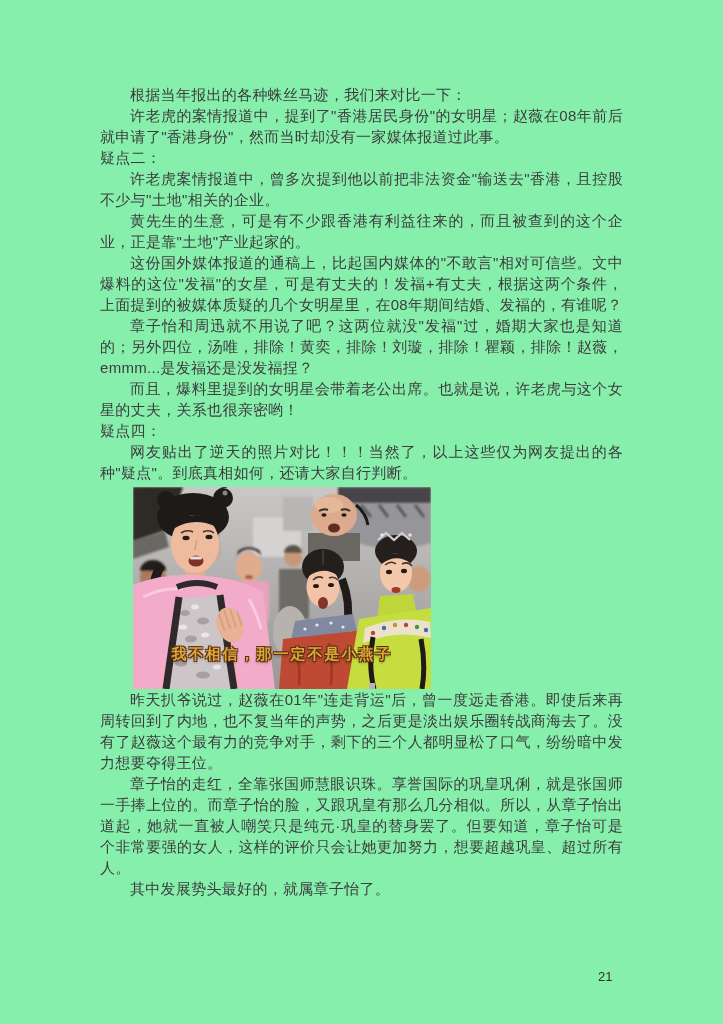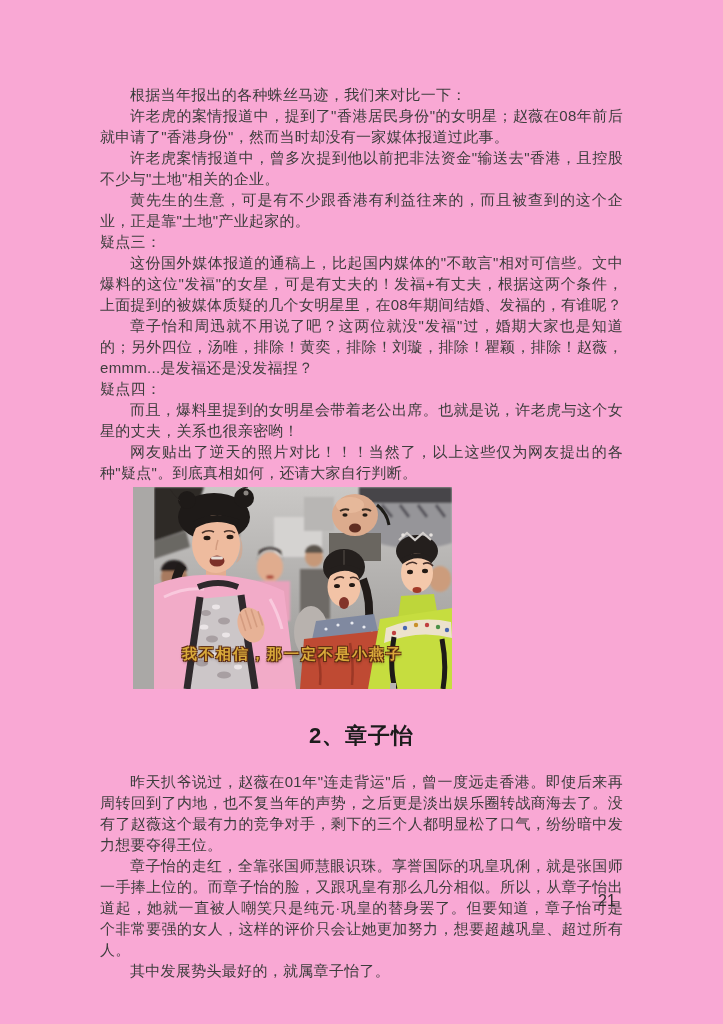--- a/index.html
+++ b/index.html
@@ -1,19 +1,19 @@
 <!DOCTYPE html>
 <html><head>
 <meta charset="utf-8">
 <style>
   html,body{margin:0;padding:0;background:#ffffff;}
   .page{
     position:relative;
     width:723px;height:1024px;
-    background:#f9a8d4;
+    background:#86efac;
     font-family:"Liberation Sans","DejaVu Sans",sans-serif;
     color:#3d3d3d;
     overflow:hidden;
   }
   .content{
     position:absolute;
     left:100px;top:84px;
     width:523px;
   }
   .p{
@@ -24,21 +24,20 @@
     letter-spacing:0.3px;
     color:#3d3d3d;
   }
   .ind{ text-indent:2em; }
   .photo-wrap{
     position:relative;
     margin:4px 0 0 33px;
     width:298px;height:202px;
     overflow:hidden;
     background:#aaa8a6;
-    padding-left:21px;
   }
   .photo-wrap svg{ display:block; }
   .photo-caption{
     position:absolute;
     left:0;right:0;
     top:158px;
     text-align:center;
     font-size:15px;
     font-weight:bold;
     letter-spacing:2px;
@@ -55,40 +54,40 @@
     margin:34px 0 22px 0;
     font-size:22px;
     line-height:26px;
     font-weight:bold;
     text-align:center;
     color:#1c1c1c;
     letter-spacing:1px;
   }
   .page-number{
     position:absolute;
-    left:598px;top:892px;
-    font-size:16px;
+    left:598px;top:969px;
+    font-size:13px;
     color:#2e2e2e;
   }
 </style>
 </head>
 <body>
 
 <div class="page">
   <div class="content">
 
     <p class="p ind">根据当年报出的各种蛛丝马迹，我们来对比一下：</p>
     <p class="p ind">许老虎的案情报道中，提到了"香港居民身份"的女明星；赵薇在08年前后就申请了"香港身份"，然而当时却没有一家媒体报道过此事。</p>
+    <p class="p">疑点二：</p>
     <p class="p ind">许老虎案情报道中，曾多次提到他以前把非法资金"输送去"香港，且控股不少与"土地"相关的企业。</p>
     <p class="p ind">黄先生的生意，可是有不少跟香港有利益往来的，而且被查到的这个企业，正是靠"土地"产业起家的。</p>
-    <p class="p">疑点三：</p>
     <p class="p ind">这份国外媒体报道的通稿上，比起国内媒体的"不敢言"相对可信些。文中爆料的这位"发福"的女星，可是有丈夫的！发福+有丈夫，根据这两个条件，上面提到的被媒体质疑的几个女明星里，在08年期间结婚、发福的，有谁呢？</p>
     <p class="p ind">章子怡和周迅就不用说了吧？这两位就没"发福"过，婚期大家也是知道的；另外四位，汤唯，排除！黄奕，排除！刘璇，排除！瞿颖，排除！赵薇，emmm...是发福还是没发福捏？</p>
+    <p class="p ind">而且，爆料里提到的女明星会带着老公出席。也就是说，许老虎与这个女星的丈夫，关系也很亲密哟！</p>
     <p class="p">疑点四：</p>
-    <p class="p ind">而且，爆料里提到的女明星会带着老公出席。也就是说，许老虎与这个女星的丈夫，关系也很亲密哟！</p>
     <p class="p ind">网友贴出了逆天的照片对比！！！当然了，以上这些仅为网友提出的各种"疑点"。到底真相如何，还请大家自行判断。</p>
 
     <div class="photo-wrap">
       <svg width="298" height="202" viewBox="0 0 298 202">
         <defs>
           <linearGradient id="bg" x1="0" y1="0" x2="0" y2="1">
             <stop offset="0" stop-color="#cac8c6"></stop>
             <stop offset="0.55" stop-color="#aeacaa"></stop>
             <stop offset="1" stop-color="#9a9896"></stop>
           </linearGradient>
@@ -231,21 +230,20 @@
               <circle cx="293" cy="143" r="2.2" fill="#4868b0"></circle>
           </g>
           <path d="M240,150 q-5,28 1,52" stroke="#1d1a18" stroke-width="5" fill="none"></path>
           <path d="M288,152 q5,26 1,50" stroke="#1d1a18" stroke-width="5" fill="none"></path>
           <rect x="236" y="196" width="6" height="6" fill="#b8b4b0"></rect>
         </g>
       </svg>
       <div class="photo-caption">我不相信，那一定不是小燕子</div>
     </div>
 
-    <h2 class="heading">2、章子怡</h2>
 
     <p class="p ind">昨天扒爷说过，赵薇在01年"连走背运"后，曾一度远走香港。即使后来再周转回到了内地，也不复当年的声势，之后更是淡出娱乐圈转战商海去了。没有了赵薇这个最有力的竞争对手，剩下的三个人都明显松了口气，纷纷暗中发力想要夺得王位。</p>
     <p class="p ind">章子怡的走红，全靠张国师慧眼识珠。享誉国际的巩皇巩俐，就是张国师一手捧上位的。而章子怡的脸，又跟巩皇有那么几分相似。所以，从章子怡出道起，她就一直被人嘲笑只是纯元·巩皇的替身罢了。但要知道，章子怡可是个非常要强的女人，这样的评价只会让她更加努力，想要超越巩皇、超过所有人。</p>
     <p class="p ind">其中发展势头最好的，就属章子怡了。</p>
 
   </div>
 
   <div class="page-number">21</div>
 </div>
 

